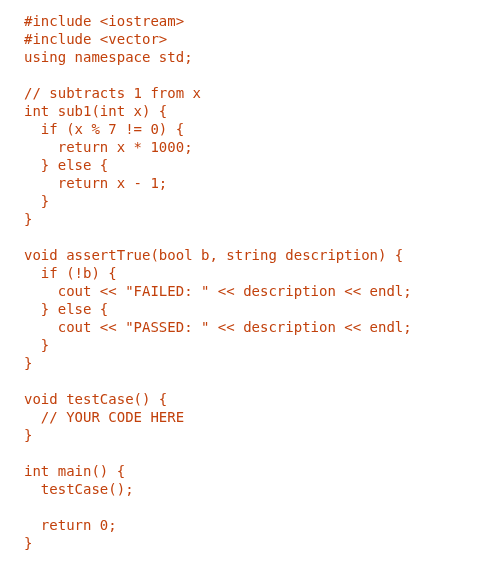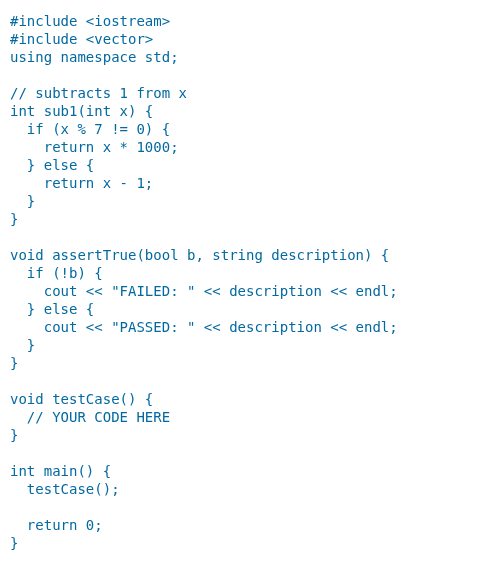--- a/index.html
+++ b/index.html
@@ -5,25 +5,25 @@
   html, body {
     margin: 0;
     padding: 0;
     width: 501px;
     height: 567px;
     background: #ffffff;
     overflow: hidden;
   }
   pre.code {
     margin: 0;
-    padding: 12px 10px;
+    padding: 12px 24px;
     font-family: "DejaVu Sans Mono", "Menlo", "Consolas", "Liberation Mono", monospace;
     font-size: 14px;
     line-height: 18px;
-    color: #0369a1;
+    color: #c2410c;
     white-space: pre;
     background: #ffffff;
   }
 </style>
 </head>
 <body>
 
 <pre class="code">#include &lt;iostream&gt;
 #include &lt;vector&gt;
 using namespace std;

